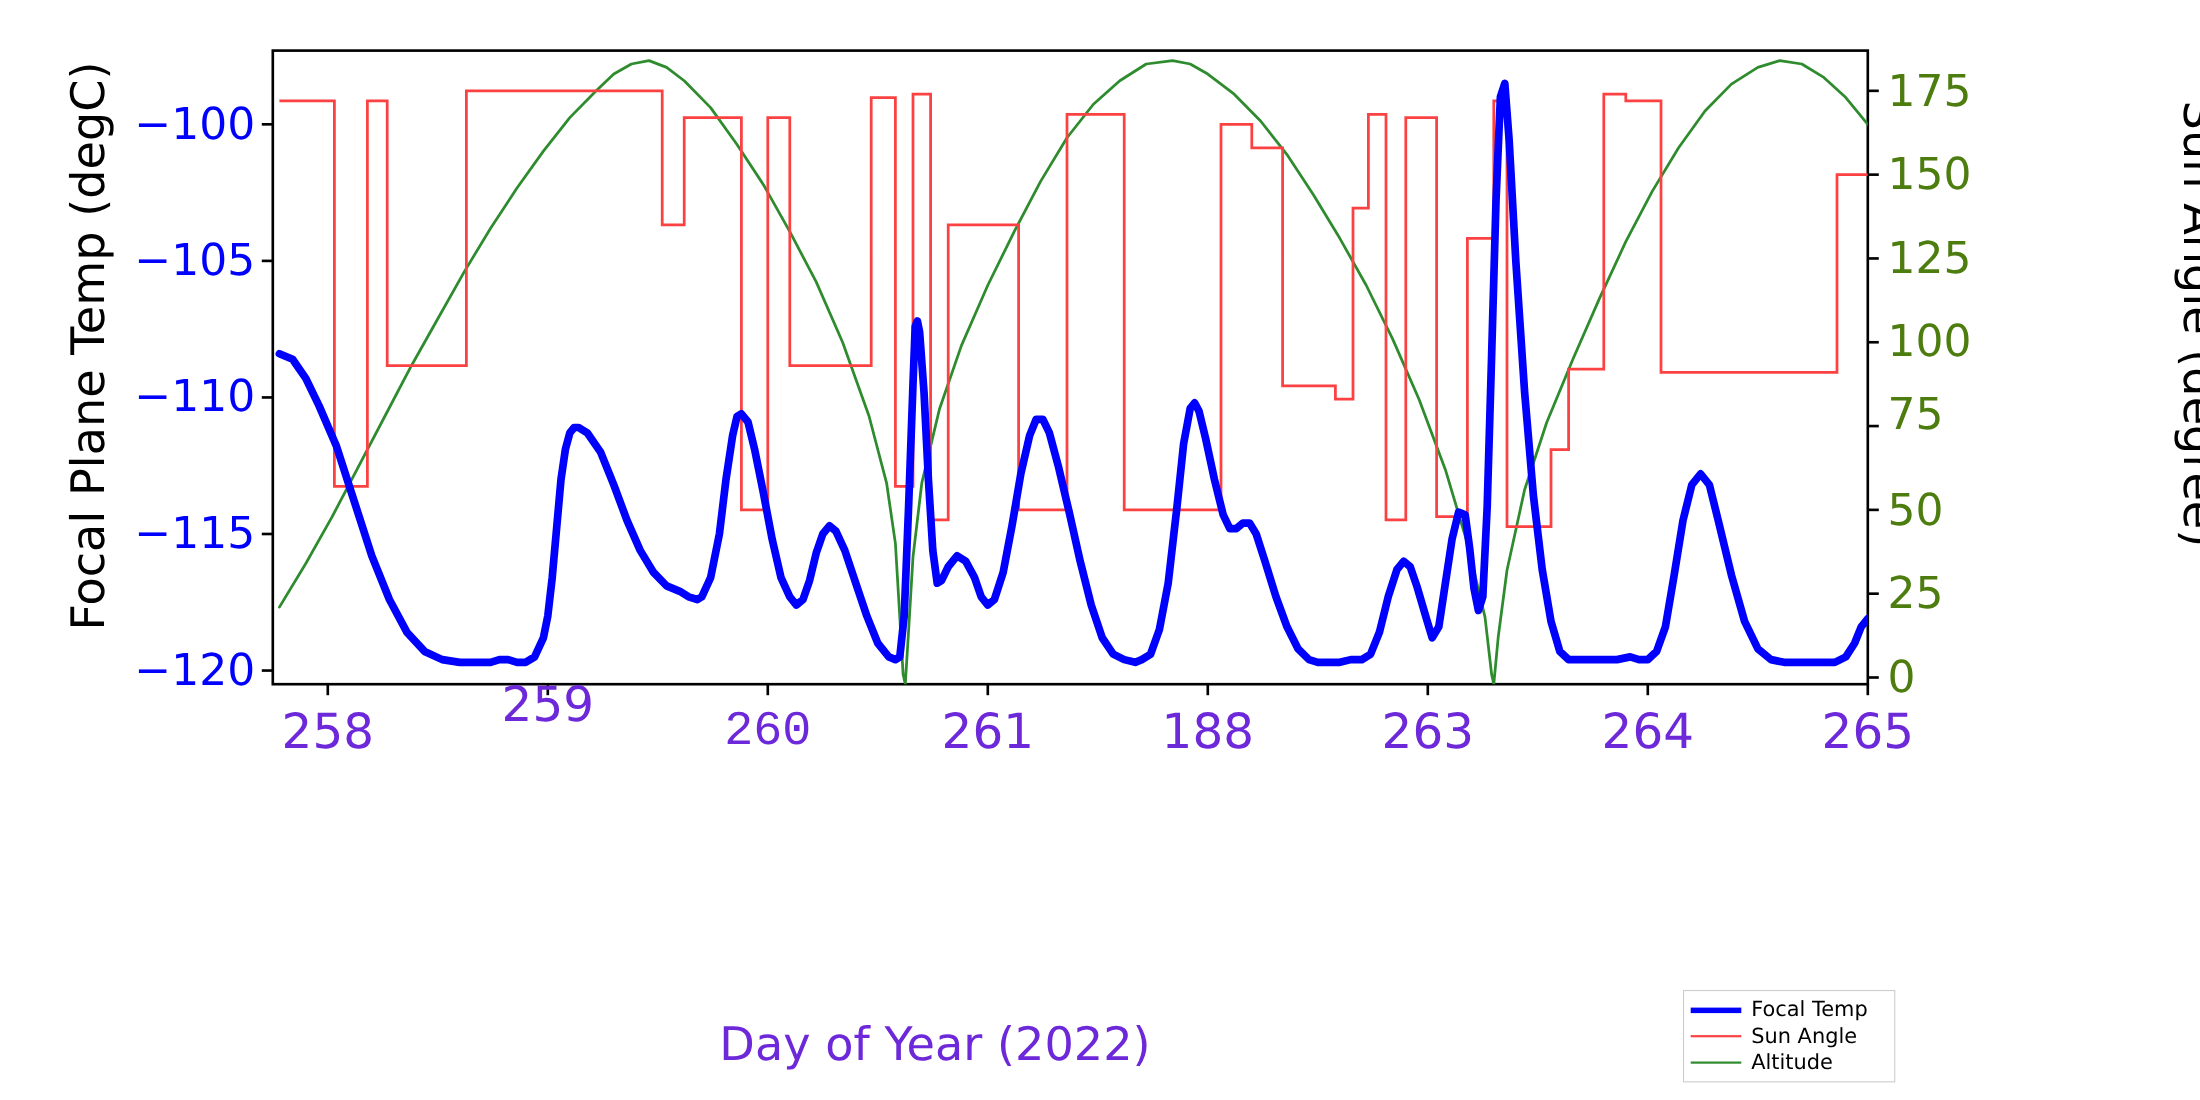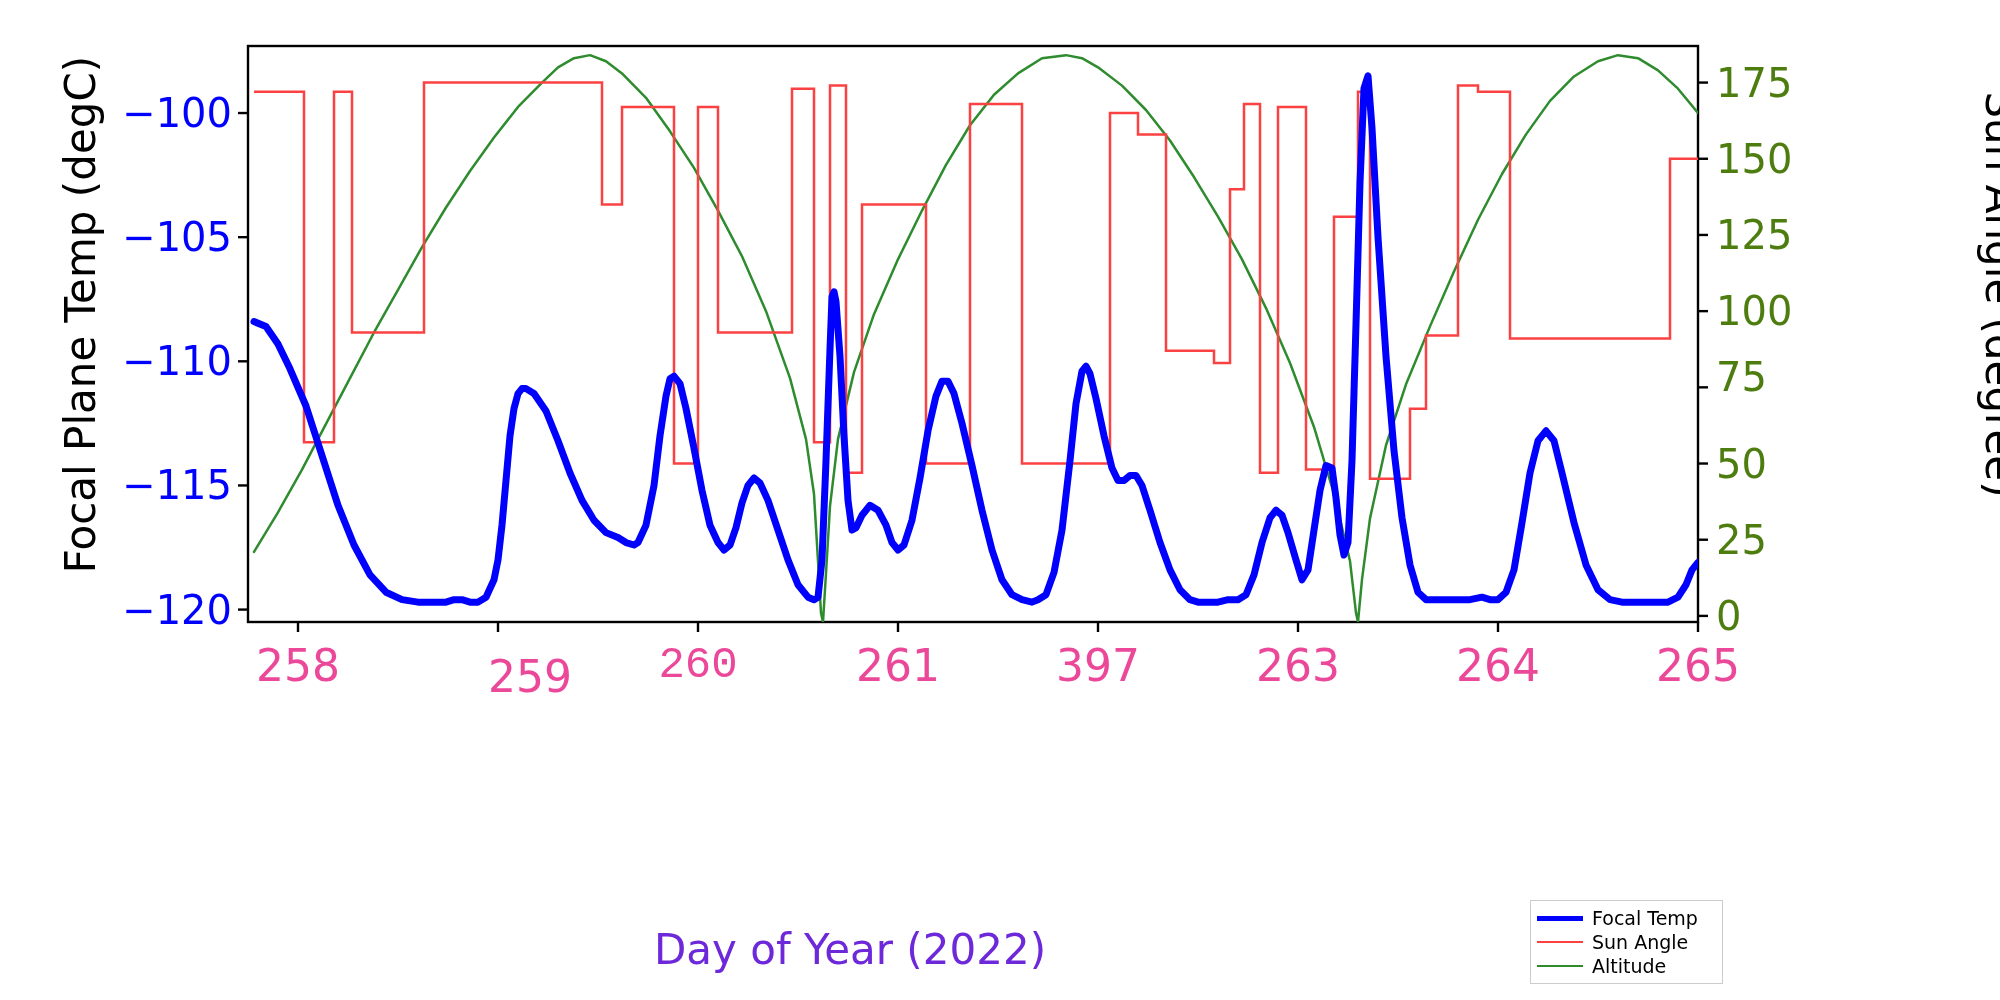--- a/index.html
+++ b/index.html
@@ -21,21 +21,21 @@
   }
   .xlabel{
     position:absolute;left:0px;top:925px;width:1700px;
     text-align:center;font-size:42px;color:#6d28d9;
   }
 
   
   .tick{position:absolute;font-size:40px;white-space:nowrap;}
   .tick-left{color:#0000ff;text-align:right;transform:translateY(-50%);}
   .tick-right{color:#4d7c0f;text-align:left;transform:translateY(-50%);}
-  .tick-bottom{color:#ec4899;transform:translateX(-50%);font-size:44px;}
+  .tick-bottom{color:#6d28d9;transform:translateX(-50%);font-size:44px;}
 
   
   #legend{
     position:absolute;left:1530px;top:900px;
     border:1px solid #cccccc;background:#ffffff;
     padding:5px 24px 5px 6px;
     box-sizing:border-box;
   }
   .leg-row{display:flex;align-items:center;height:24px;}
   .leg-swatch{width:46px;height:0;margin-right:9px;flex:none;}
@@ -85,24 +85,24 @@
         <polyline points="254.00,321.59 266.00,326.55 278.00,343.93 290.00,368.76 306.00,406.00 322.00,455.66 338.00,505.31 354.00,545.03 370.00,574.83 386.00,592.21 402.00,599.66 418.00,602.14 434.00,602.14 446.00,602.14 454.00,599.66 462.00,599.66 470.00,602.14 478.00,602.14 486.00,597.17 494.00,579.79 498.00,559.93 502.00,525.17 506.00,480.48 510.00,435.79 514.00,408.48 518.00,393.59 522.00,388.62 526.00,388.62 534.00,393.59 546.00,410.97 558.00,440.76 570.00,473.03 582.00,500.34 594.00,520.21 606.00,532.62 618.00,537.59 626.00,542.55 634.00,545.03 638.00,542.55 646.00,525.17 654.00,485.45 660.00,435.79 666.00,396.07 670.00,378.69 674.00,376.21 680.00,383.66 686.00,408.48 694.00,448.21 702.00,490.41 710.00,525.17 718.00,542.55 724.00,550.00 730.00,545.03 736.00,527.66 742.00,502.83 748.00,485.45 754.00,478.00 760.00,482.97 768.00,500.34 778.00,530.14 788.00,559.93 798.00,584.76 808.00,597.17 814.00,599.66 818.00,597.17 822.00,559.93 826.00,460.62 830.00,348.90 832.00,296.76 834.00,291.79 836.00,301.72 840.00,356.34 844.00,435.79 848.00,500.34 852.00,530.14 856.00,527.66 862.00,515.24 870.00,505.31 878.00,510.28 886.00,525.17 892.00,542.55 898.00,550.00 904.00,545.03 912.00,520.21 920.00,478.00 928.00,430.83 936.00,396.07 942.00,381.17 948.00,381.17 954.00,393.59 962.00,423.38 972.00,465.59 982.00,510.28 992.00,550.00 1002.00,579.79 1012.00,594.69 1022.00,599.66 1032.00,602.14 1038.00,599.66 1046.00,594.69 1054.00,572.34 1062.00,530.14 1070.00,460.62 1076.00,403.52 1082.00,371.24 1086.00,366.28 1090.00,373.72 1096.00,398.55 1104.00,435.79 1112.00,468.07 1118.00,480.48 1124.00,480.48 1130.00,475.52 1136.00,475.52 1142.00,485.45 1150.00,510.28 1160.00,542.55 1170.00,569.86 1180.00,589.72 1190.00,599.66 1198.00,602.14 1208.00,602.14 1218.00,602.14 1228.00,599.66 1238.00,599.66 1246.00,594.69 1254.00,574.83 1262.00,542.55 1270.00,517.72 1276.00,510.28 1282.00,515.24 1288.00,532.62 1296.00,559.93 1302.00,579.79 1308.00,569.86 1314.00,530.14 1320.00,490.41 1326.00,465.59 1332.00,468.07 1336.00,497.86 1340.00,535.10 1344.00,554.97 1348.00,542.55 1352.00,460.62 1356.00,324.07 1360.00,182.55 1364.00,88.21 1368.00,75.79 1372.00,127.93 1378.00,237.17 1386.00,356.34 1394.00,450.69 1402.00,517.72 1410.00,564.90 1418.00,592.21 1426.00,599.66 1434.00,599.66 1446.00,599.66 1458.00,599.66 1470.00,599.66 1482.00,597.17 1490.00,599.66 1498.00,599.66 1506.00,592.21 1514.00,569.86 1522.00,522.69 1530.00,473.03 1538.00,440.76 1546.00,430.83 1554.00,440.76 1562.00,473.03 1574.00,522.69 1586.00,564.90 1598.00,589.72 1610.00,599.66 1622.00,602.14 1638.00,602.14 1654.00,602.14 1668.00,602.14 1678.00,597.17 1686.00,584.76 1692.00,569.86 1698.00,562.41" fill="none" stroke="#0000ff" stroke-width="7" stroke-linejoin="round" stroke-linecap="round"></polyline>
       </g>
   </svg>
 
   <div class="ylabel-left">Focal Plane Temp (degC)</div>
   <div class="ylabel-right">Sun Angle (degree)</div>
   <div class="xlabel">Day of Year (2022)</div>
 
   <div id="ticklabels">
       <div class="tick tick-bottom" style="left: 298px; top: 640px;">258</div>
-      <div class="tick tick-bottom" style="left: 498px; top: 651px; margin-left: 32px;">259</div>
+      <div class="tick tick-bottom" style="left: 498px; top: 615px;">259</div>
       <div class="tick tick-bottom" style="left: 698px; top: 640px; font-family: Liberation Mono, monospace;">260</div>
       <div class="tick tick-bottom" style="left: 898px; top: 640px;">261</div>
-      <div class="tick tick-bottom" style="left: 1098px; top: 640px;">397</div>
+      <div class="tick tick-bottom" style="left: 1098px; top: 640px;">188</div>
       <div class="tick tick-bottom" style="left: 1298px; top: 640px;">263</div>
       <div class="tick tick-bottom" style="left: 1498px; top: 640px;">264</div>
       <div class="tick tick-bottom" style="left: 1698px; top: 640px;">265</div>
       <div class="tick tick-left" style="right: 1768px; top: 609.586px;">−120</div>
       <div class="tick tick-left" style="right: 1768px; top: 485.448px;">−115</div>
       <div class="tick tick-left" style="right: 1768px; top: 361.31px;">−110</div>
       <div class="tick tick-left" style="right: 1768px; top: 237.172px;">−105</div>
       <div class="tick tick-left" style="right: 1768px; top: 113.034px;">−100</div>
       <div class="tick tick-right" style="left: 1716px; top: 615.905px;">0</div>
       <div class="tick tick-right" style="left: 1716px; top: 539.714px;">25</div>

